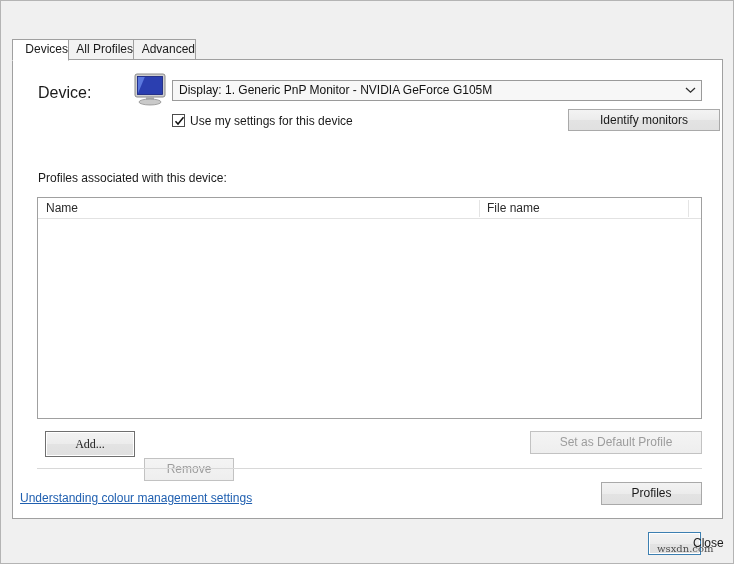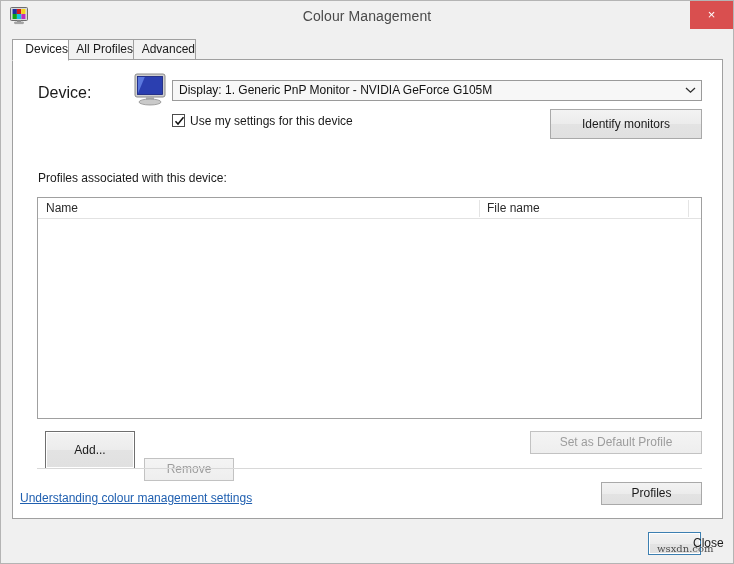--- a/index.html
+++ b/index.html
@@ -190,22 +190,22 @@
     background: linear-gradient(to bottom, #f4f4f4 0%, #eeeeee 100%);
     cursor: default;
   }
   .btn.focus-default {
     border: 1px solid #6f6f6f;
     box-shadow: inset 0 0 0 1px #ffffff;
   }
 
   .identify-btn {
     position: absolute;
-    left: 537px; top: 49px;
-    width: 152px; height: 30px;
+    left: 555px; top: 49px;
+    width: 152px; height: 22px;
     line-height: 21px;
     text-align: center;
   }
 
   .profiles-caption {
     position: absolute;
     left: 25px; top: 111px;
     font-size: 12px;
     color: #1a1a1a;
   }
@@ -249,22 +249,23 @@
     position: absolute;
     left: 0; top: 21px;
     width: 663px;
     height: 199px;
     background: #ffffff;
   }
 
   .add-btn {
     position: absolute;
     left: 32px; top: 371px;
-    width: 90px; height: 38px;
-    line-height: 21px;
+    width: 90px; height: 26px;
+    line-height: 21px;
+    font-family: Liberation Serif, serif;
   }
   .remove-btn {
     position: absolute;
     left: 131px; top: 371px;
     width: 90px; height: 23px;
     line-height: 21px;
     margin-top: 27px;
   }
   .setdefault-btn {
     position: absolute;
@@ -324,40 +325,20 @@
     letter-spacing: 0px;
     white-space: nowrap;
     z-index: 10;
   }
 </style>
 </head>
 <body>
 
 <div class="window">
 
-  <div class="titlebar">
-    <span class="title-icon">
-      <svg width="20" height="20" viewBox="0 0 20 20">
-        <rect x="1.5" y="2.5" width="17" height="13" rx="1" fill="#d8d8d8" stroke="#6d6d6d" stroke-width="1"></rect>
-        <rect x="3.5" y="4" width="13" height="10" fill="#ffffff"></rect>
-        <rect x="3.5" y="4" width="4.4" height="5" fill="#1b2f9e"></rect>
-        <rect x="7.9" y="4" width="4.4" height="5" fill="#d21b1b"></rect>
-        <rect x="12.3" y="4" width="4.2" height="5" fill="#f2d41a"></rect>
-        <rect x="3.5" y="9" width="4.4" height="5" fill="#12a012"></rect>
-        <rect x="7.9" y="9" width="4.4" height="5" fill="#14c4e0"></rect>
-        <rect x="12.3" y="9" width="4.2" height="5" fill="#bb2fbb"></rect>
-        <rect x="8" y="15.5" width="4" height="2" fill="#9b9b9b"></rect>
-        <rect x="5.5" y="17" width="9" height="1.6" rx="0.6" fill="#b5b5b5" stroke="#7d7d7d" stroke-width="0.6"></rect>
-      </svg>
-    </span>
-    <div class="title-text">Colour Management</div>
-    <button class="close-btn">
-      <span class="x">×</span>
-    </button>
-  </div>
 
   <div class="tabstrip">
     <div class="tab active" style="left:0px; width:57px;">
       <span>Devices</span>
     </div>
     <div class="tab" style="left:56px; width:66px;">
       <span>All Profiles</span>
     </div>
     <div class="tab" style="left:121px; width:63px;">
       <span>Advanced</span>

